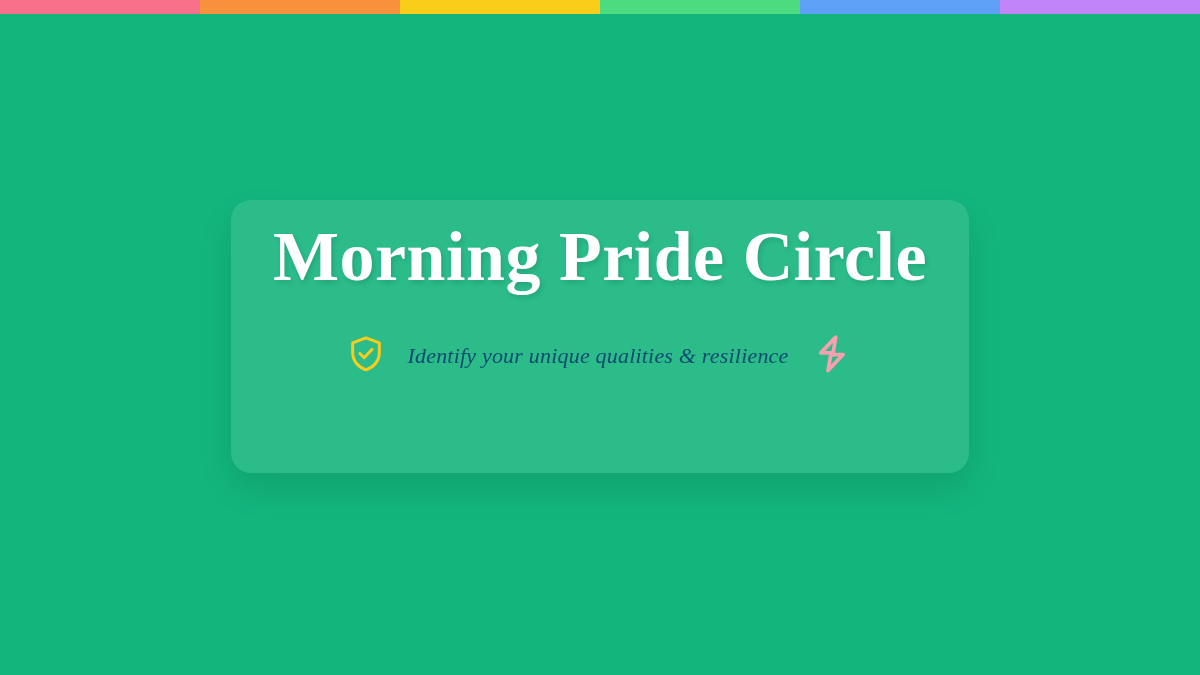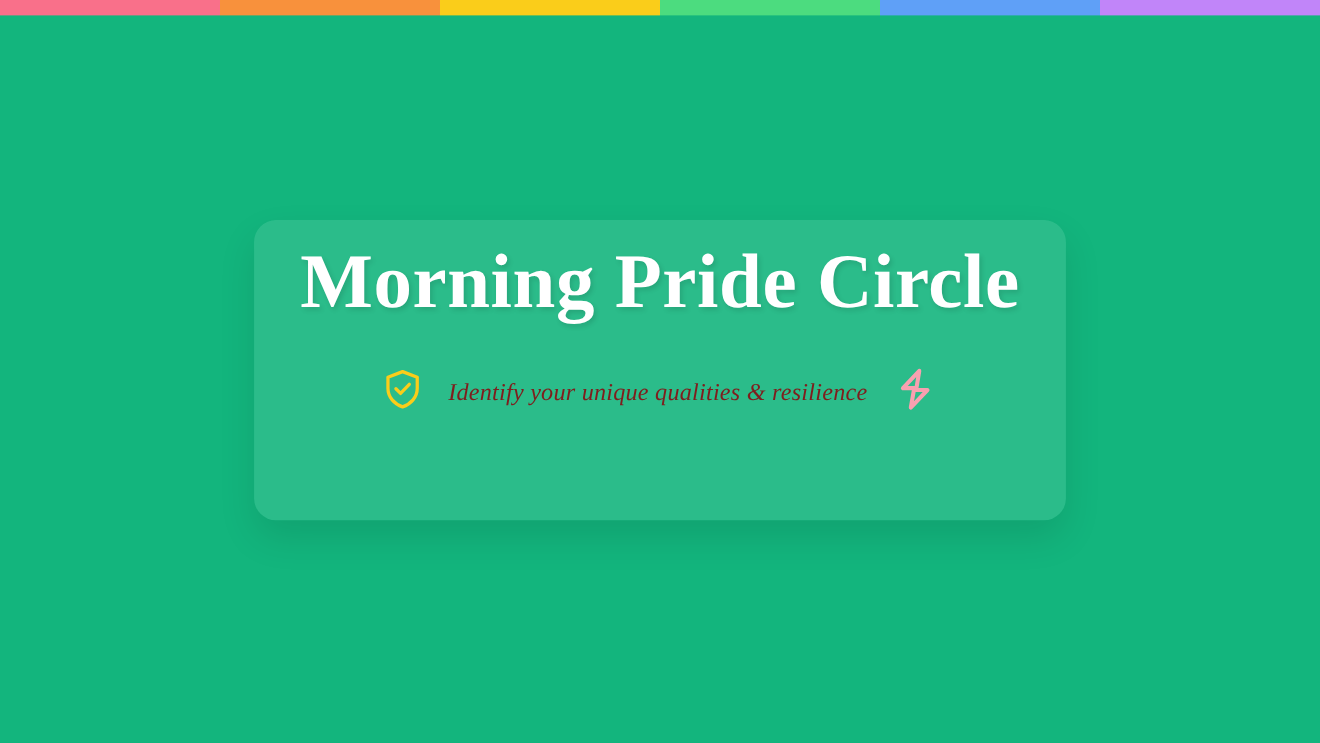--- a/index.html
+++ b/index.html
@@ -96,21 +96,21 @@
   .deco-icon {
     display: block;
     flex: 0 0 auto;
   }
 
   #tagline-text {
     font-family: "Liberation Serif", "DejaVu Serif", serif;
     font-style: italic;
     font-size: 22px;
     line-height: 1.0;
-    color: #7f1d1d;
+    color: #0c4a6e;
     white-space: nowrap;
     letter-spacing: 0.2px;
   }
 </style>
 </head>
 <body>
 
 <div id="pride-stripe">
   <div class="stripe-seg" style="background:#f9708a"></div>
   <div class="stripe-seg" style="background:#f8913c"></div>

